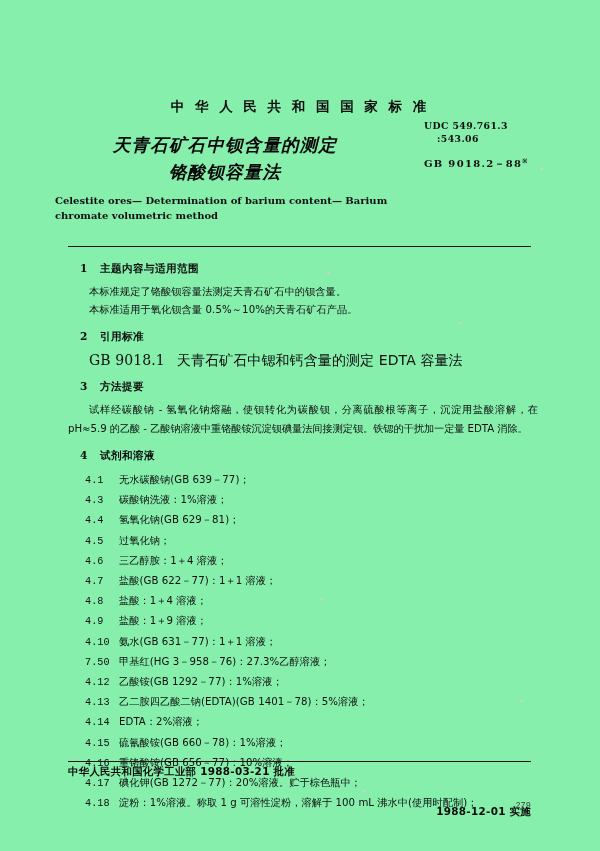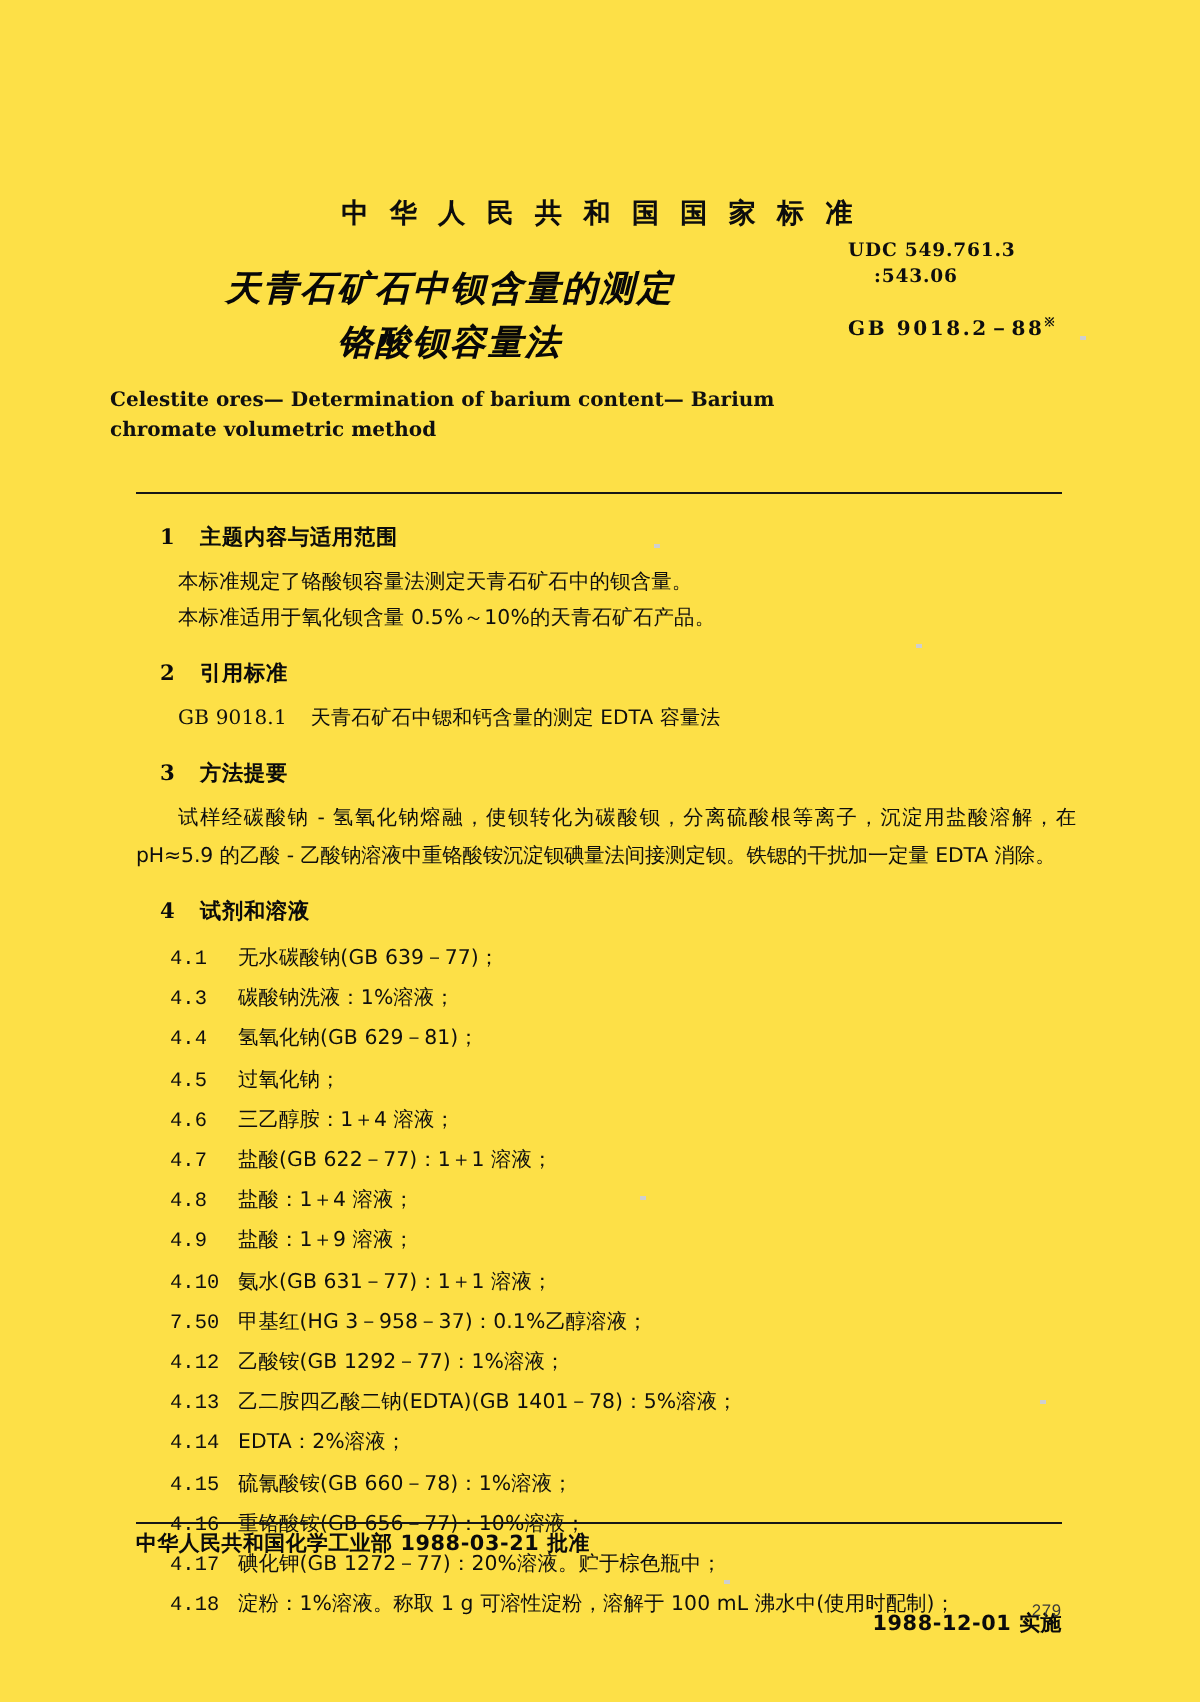--- a/index.html
+++ b/index.html
@@ -13,21 +13,21 @@
     position: relative;
     font-family: "DejaVu Sans", "Liberation Sans", sans-serif;
     color: #141414;
     overflow: hidden;
   }
   .page {
     position: absolute;
     left: 0; top: 0;
     width: 600px;
     height: 851px;
-    background: #fde047;
+    background: #86efac;
   }
 
   
   .national-line {
     position: absolute;
     left: 0; right: 0;
     top: 98px;
     text-align: center;
     font-size: 13.5px;
     font-weight: bold;
@@ -138,21 +138,21 @@
 
   .para {
     font-size: 10.2px;
     line-height: 18px;
     color: #0e0e0e;
     text-indent: 21px;
     letter-spacing: 0.1px;
   }
 
   .ref-line {
-    font-size: 10px;
+    font-size: 14px;
     line-height: 18px;
     color: #0e0e0e;
     padding-left: 21px;
     letter-spacing: 0.1px;
   }
   .ref-line .gbid {
     font-family: "DejaVu Serif", "Liberation Serif", serif;
     margin-right: 12px;
   }
 
@@ -270,21 +270,21 @@
     <div class="reagent-list" id="reagent-list">
         <div class="reagent-item"><span class="rnum">4.1</span><span>无水碳酸钠(GB 639－77)；</span></div>
         <div class="reagent-item"><span class="rnum">4.3</span><span>碳酸钠洗液：1%溶液；</span></div>
         <div class="reagent-item"><span class="rnum">4.4</span><span>氢氧化钠(GB 629－81)；</span></div>
         <div class="reagent-item"><span class="rnum">4.5</span><span>过氧化钠；</span></div>
         <div class="reagent-item"><span class="rnum">4.6</span><span>三乙醇胺：1＋4 溶液；</span></div>
         <div class="reagent-item"><span class="rnum">4.7</span><span>盐酸(GB 622－77)：1＋1 溶液；</span></div>
         <div class="reagent-item"><span class="rnum">4.8</span><span>盐酸：1＋4 溶液；</span></div>
         <div class="reagent-item"><span class="rnum">4.9</span><span>盐酸：1＋9 溶液；</span></div>
         <div class="reagent-item"><span class="rnum">4.10</span><span>氨水(GB 631－77)：1＋1 溶液；</span></div>
-        <div class="reagent-item"><span class="rnum">7.50</span><span>甲基红(HG 3－958－37)：0.1%乙醇溶液；</span></div>
+        <div class="reagent-item"><span class="rnum">7.50</span><span>甲基红(HG 3－958－76)：27.3%乙醇溶液；</span></div>
         <div class="reagent-item"><span class="rnum">4.12</span><span>乙酸铵(GB 1292－77)：1%溶液；</span></div>
         <div class="reagent-item"><span class="rnum">4.13</span><span>乙二胺四乙酸二钠(EDTA)(GB 1401－78)：5%溶液；</span></div>
         <div class="reagent-item"><span class="rnum">4.14</span><span>EDTA：2%溶液；</span></div>
         <div class="reagent-item"><span class="rnum">4.15</span><span>硫氰酸铵(GB 660－78)：1%溶液；</span></div>
         <div class="reagent-item"><span class="rnum">4.16</span><span>重铬酸铵(GB 656－77)：10%溶液；</span></div>
         <div class="reagent-item"><span class="rnum">4.17</span><span>碘化钾(GB 1272－77)：20%溶液。贮于棕色瓶中；</span></div>
         <div class="reagent-item"><span class="rnum">4.18</span><span>淀粉：1%溶液。称取 1 g 可溶性淀粉，溶解于 100 mL 沸水中(使用时配制)；</span></div>
       </div>
   </div>
 

